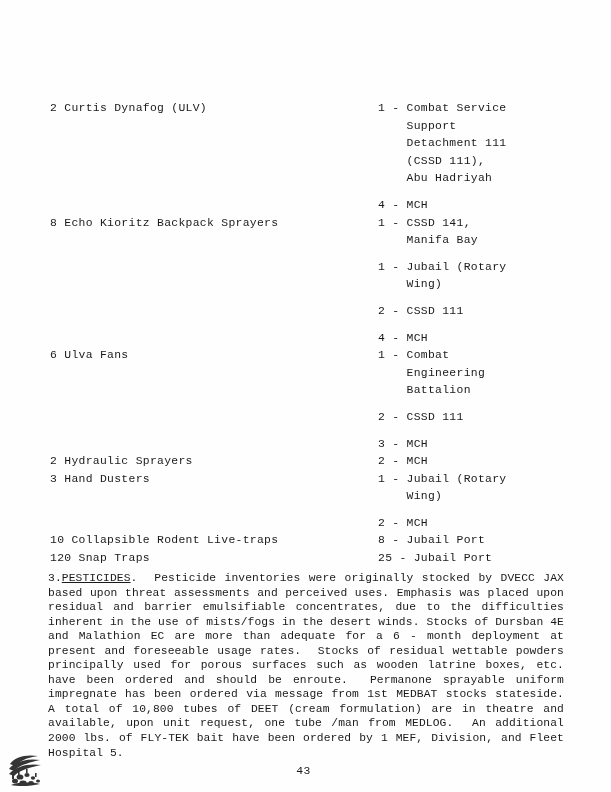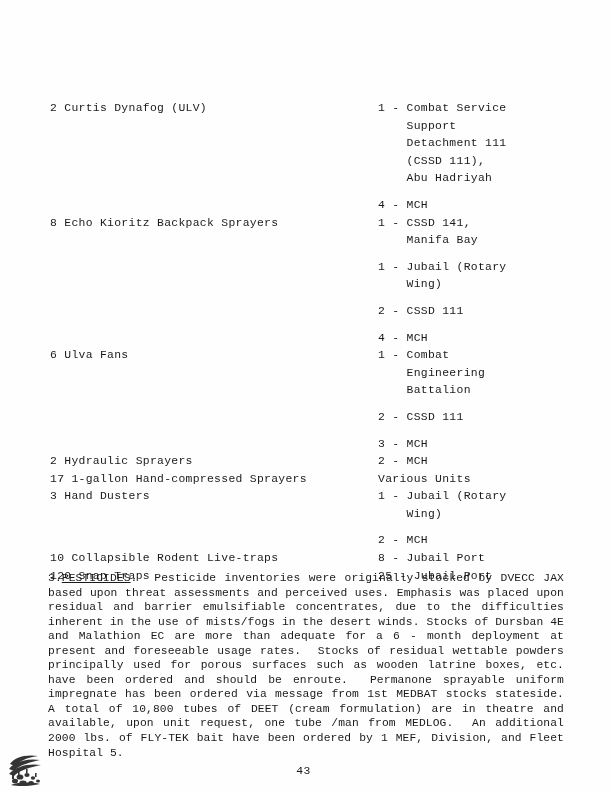--- a/index.html
+++ b/index.html
@@ -134,26 +134,20 @@
       </div>
     </div>
 
     <div class="equip-row">
       <div class="equip-left">2 Hydraulic Sprayers</div>
       <div class="equip-right">
         <div class="alloc">2 - MCH</div>
       </div>
     </div>
 
-    <div class="equip-row">
-      <div class="equip-left">17 1-gallon Hand-compressed Sprayers</div>
-      <div class="equip-right">
-        <div class="alloc">Various Units</div>
-      </div>
-    </div>
 
     <div class="equip-row">
       <div class="equip-left">3 Hand Dusters</div>
       <div class="equip-right">
         <div class="alloc">1 - Jubail (Rotary
     Wing)</div>
         <div class="alloc">2 - MCH</div>
       </div>
     </div>
 

